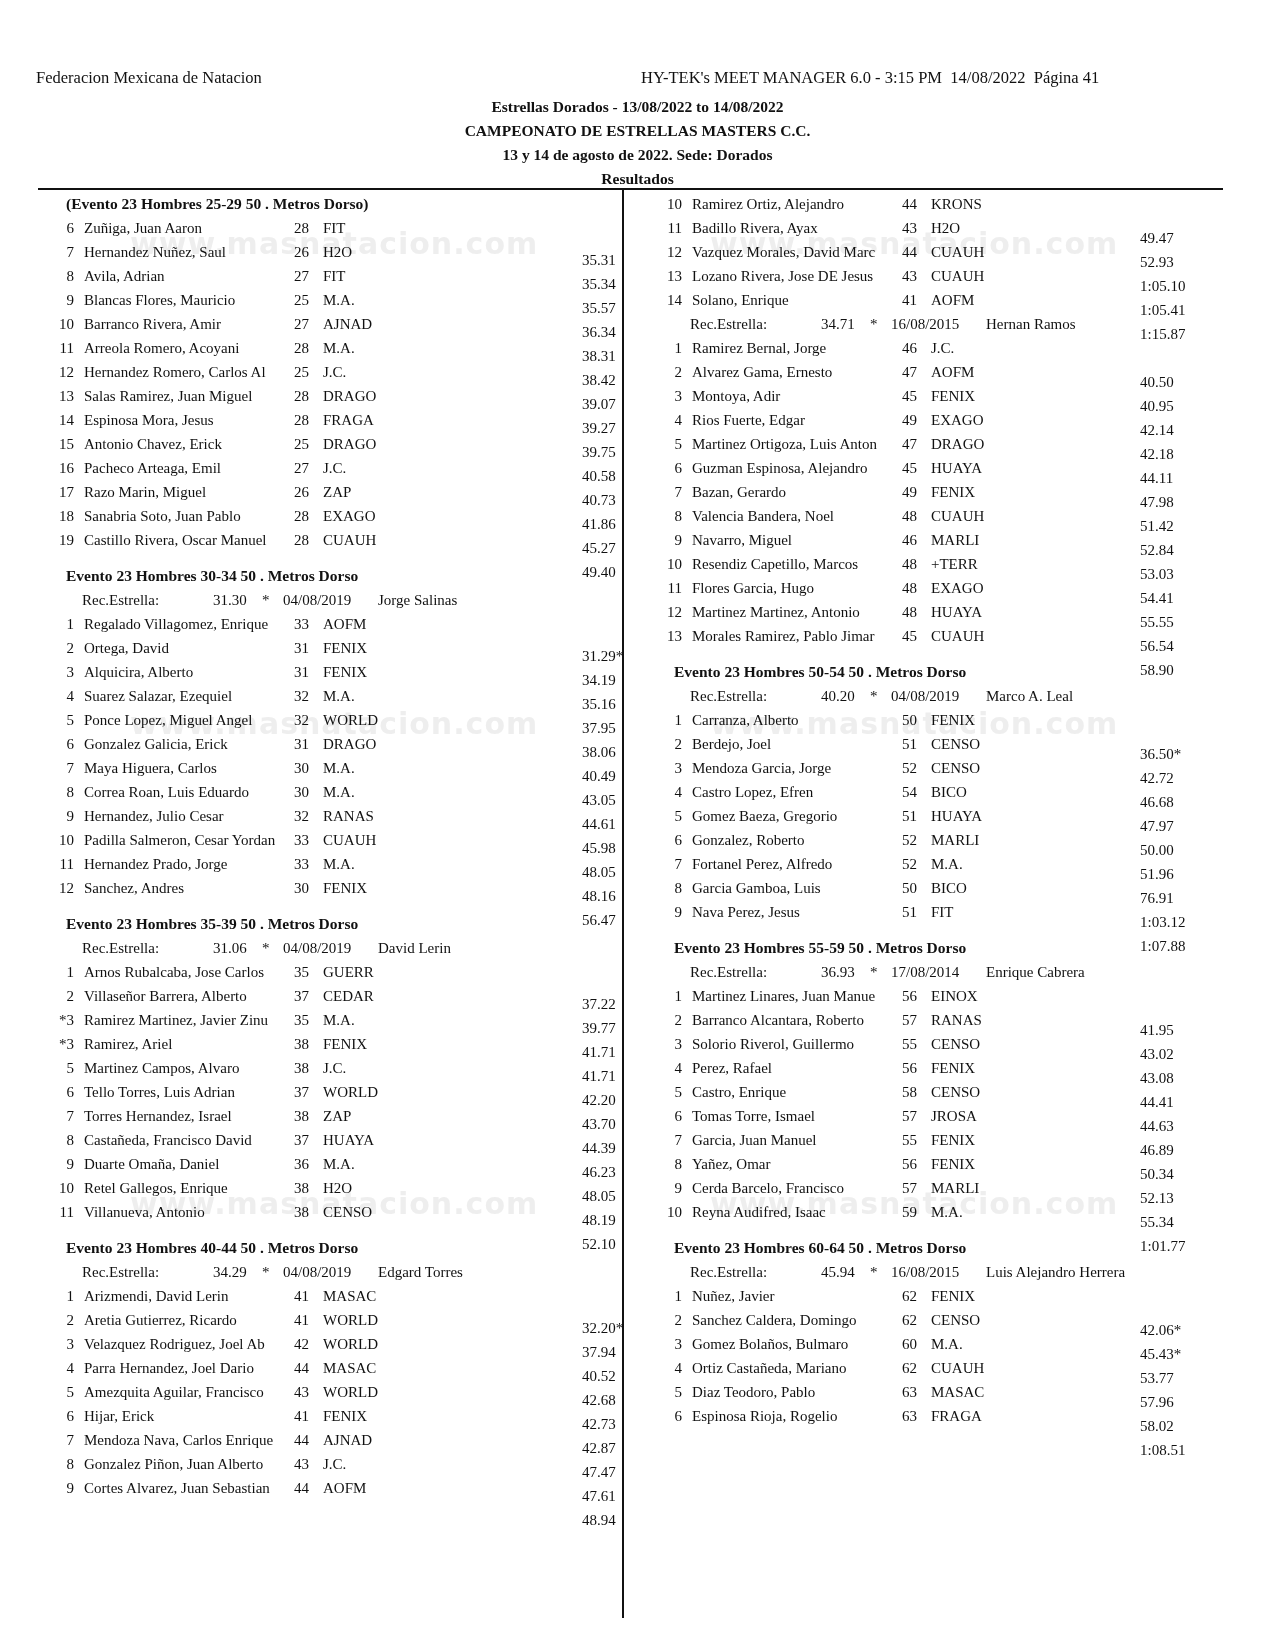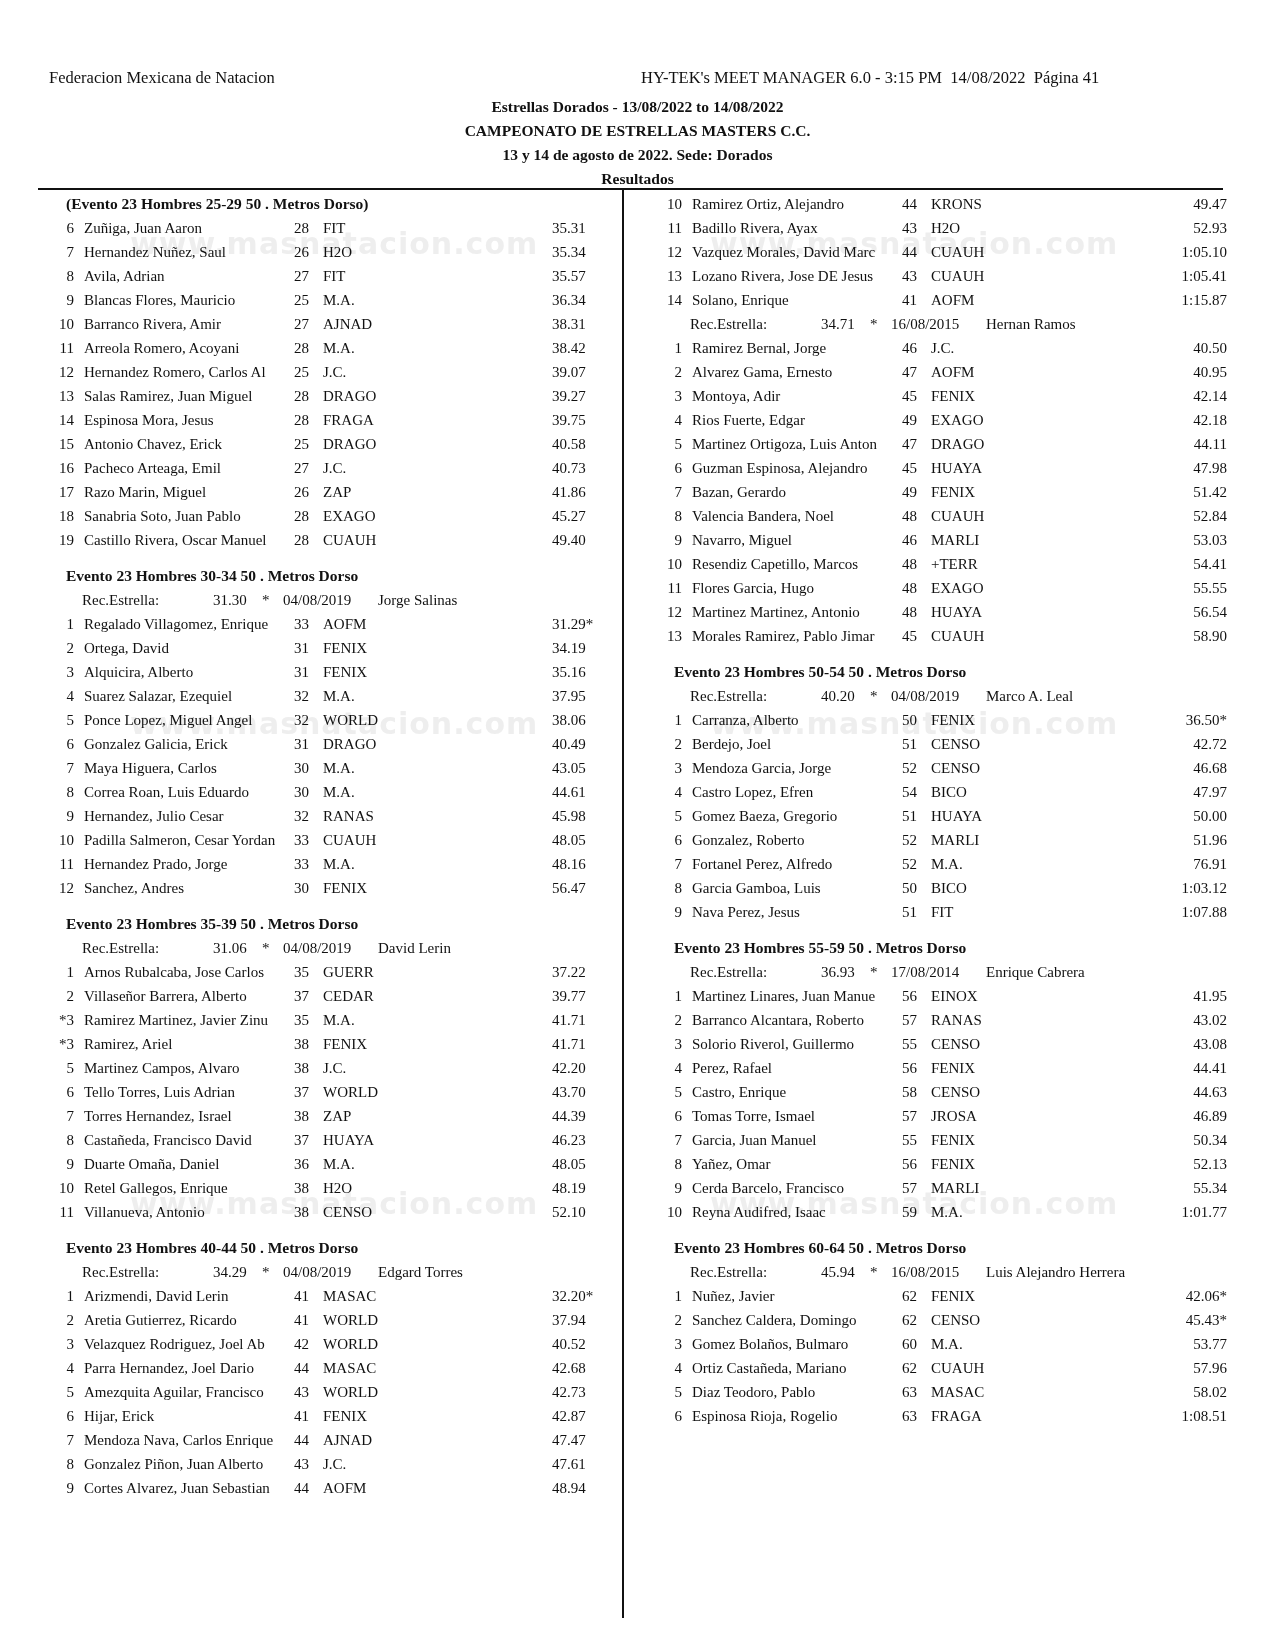--- a/index.html
+++ b/index.html
@@ -1,18 +1,18 @@
 <!DOCTYPE html>
 <html><head>
 <meta charset="utf-8">
 <style>
   html, body { margin: 0; padding: 0; background: #ffffff; }
   body { width: 1275px; height: 1650px; position: relative; overflow: hidden;
          font-family: "Liberation Serif", "DejaVu Serif", serif; color: #111; }
-  .hdr-left { position: absolute; left: 49px; top: 68px; font-size: 16.5px; }
+  .hdr-left { position: absolute; left: 36px; top: 68px; font-size: 16.5px; }
   .hdr-right { position: absolute; left: 641px; top: 68px; font-size: 16.5px; white-space: pre; }
   .title-block { position: absolute; left: 0; width: 1275px; top: 95px; text-align: center; font-weight: bold; font-size: 15.5px; }
   .title-block div { height: 24px; line-height: 24px; white-space: pre; }
   .rule { position: absolute; left: 38px; top: 188px; width: 1185px; height: 2px; background: #111; }
   .vrule { position: absolute; left: 622px; top: 188px; width: 2px; height: 1430px; background: #111; }
   .col { position: absolute; top: 192px; font-size: 15px; }
   .col.left { left: 38px; width: 560px; }
   .col.right { left: 646px; width: 560px; }
   .ev-title { font-weight: bold; font-size: 15.5px; height: 24px; line-height: 24px; white-space: nowrap; margin-left: 28px; }
   .ev-title.spaced { margin-top: 12px; }
@@ -21,22 +21,22 @@
   .rec .rt { position: absolute; left: 175px; }
   .rec .rs { position: absolute; left: 224px; }
   .rec .rd { position: absolute; left: 245px; }
   .rec .rn { position: absolute; left: 340px; }
   .row { height: 24px; line-height: 24px; position: relative; white-space: nowrap; }
   .row .pl { position: absolute; right: calc(100% - 36px); text-align: right; }
   .row .nm { position: absolute; left: 46px; width: 204px; overflow: hidden; }
   .row .ag { position: absolute; left: 256px; }
   .row .tm { position: absolute; left: 285px; }
   .row .ti { position: absolute; right: 0; width: 100px; text-align: left; }
-  .col.left .row .ti { left: 514px; }
-  .col.right .row .ti { left: 481px; text-align: right; width: 100px; right: auto; }
+  .col.left .row .ti { left: 544px; margin-top: 32px; }
+  .col.right .row .ti { left: 494px; text-align: left; width: 100px; right: auto; margin-top: 34px; }
   .col.left .row .ti { text-align: left; }
   .wm { position: absolute; font-family: "DejaVu Sans", sans-serif; font-weight: bold; font-size: 30px; color: rgba(160,160,160,0.18); letter-spacing: 1px; pointer-events: none; }
 </style>
 </head>
 <body>
 
 <div class="hdr-left">Federacion Mexicana de Natacion</div>
 <div class="hdr-right">HY-TEK's MEET MANAGER 6.0 - 3:15 PM  14/08/2022  Página 41</div>
 
 <div class="title-block">

